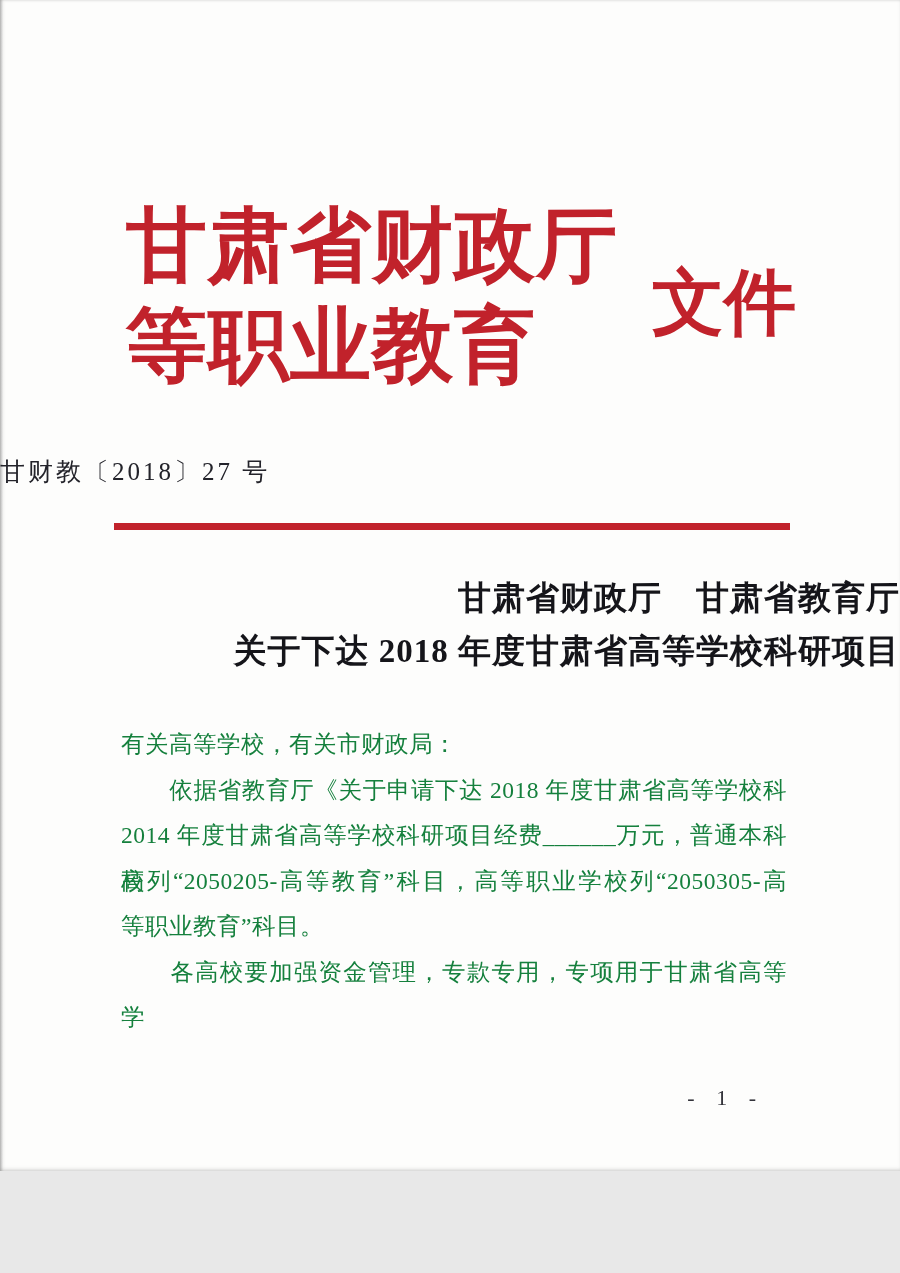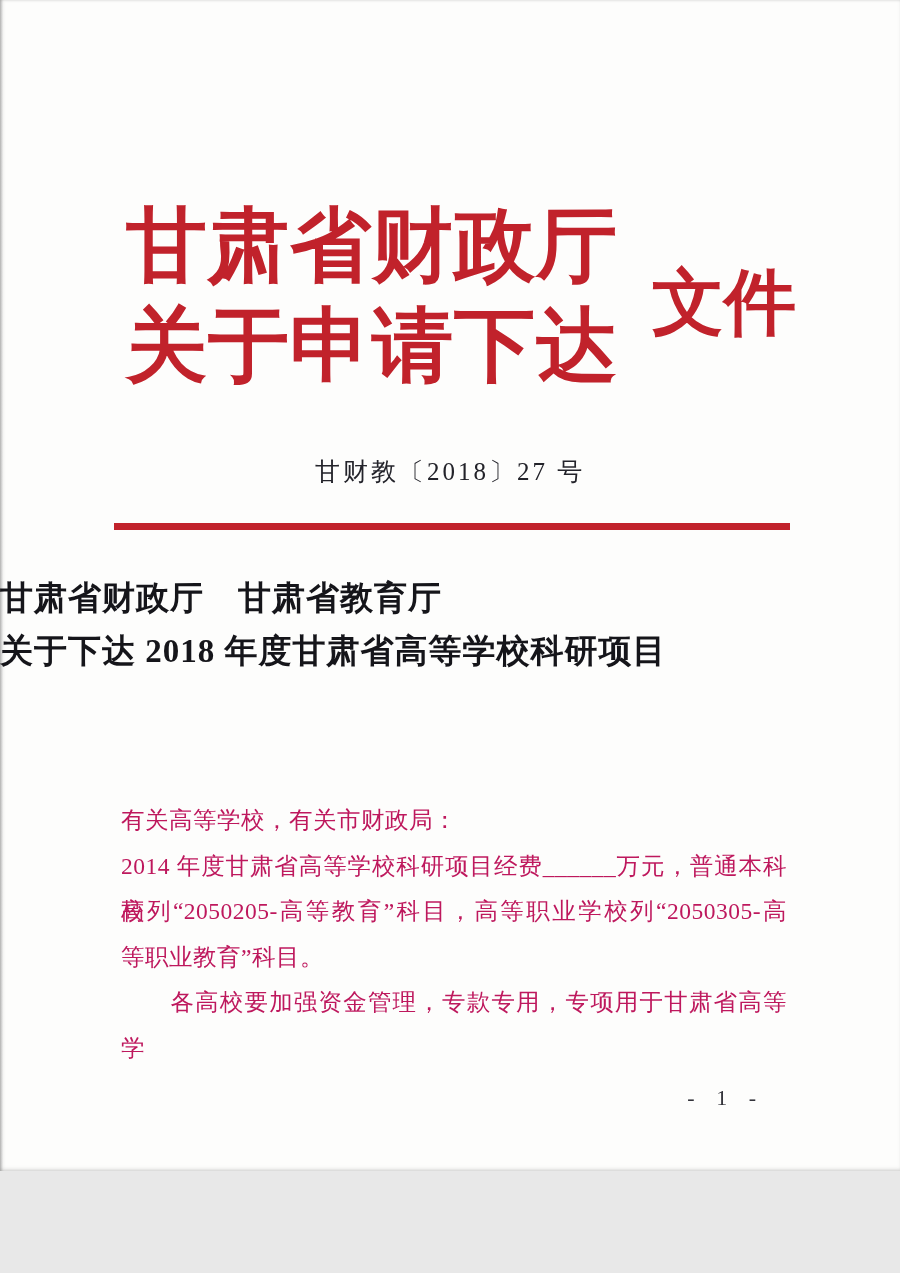--- a/index.html
+++ b/index.html
@@ -56,21 +56,21 @@
     white-space: nowrap;
     text-align: right;
   }
 
   
   .doc-number {
     position: absolute;
     top: 455px;
     left: 0;
     width: 100%;
-    text-align: center;
+    text-align: left;
     font-size: 25px;
     letter-spacing: 3px;
     color: #23232a;
   }
 
   
   .red-rule {
     position: absolute;
     top: 523px;
     left: 114px;
@@ -78,36 +78,36 @@
     height: 7px;
     background: #c1222b;
   }
 
   
   .title-block {
     position: absolute;
     top: 572px;
     left: 0;
     width: 100%;
-    text-align: left;
+    text-align: right;
     font-weight: bold;
     font-size: 33px;
     line-height: 53px;
     color: #15151a;
     letter-spacing: 1px;
   }
 
   
   .body-block {
     position: absolute;
-    top: 798px;
+    top: 722px;
     left: 121px;
     width: 666px;
     font-size: 23.5px;
-    color: #be185d;
+    color: #15803d;
     letter-spacing: 0.5px;
   }
   .body-line {
     height: 45.5px;
     line-height: 45.5px;
     white-space: nowrap;
     overflow: visible;
   }
   .body-line.fill {
     white-space: normal;
@@ -126,36 +126,37 @@
   }
 </style>
 </head>
 <body>
 
 <div class="page">
 
   <div class="letterhead">
     <div class="agency-col">
       <div>甘肃省财政厅</div>
-      <div>关于申请下达</div>
+      <div>等职业教育</div>
     </div>
     <div class="doc-type">文件</div>
   </div>
 
   <div class="doc-number">甘财教〔2018〕27 号</div>
 
   <div class="red-rule"></div>
 
   <div class="title-block">
     <div>甘肃省财政厅　甘肃省教育厅</div>
     <div>关于下达 2018 年度甘肃省高等学校科研项目</div>
   </div>
 
   <div class="body-block">
     <div class="body-line">有关高等学校，有关市财政局：</div>
+    <div class="body-line fill">　　依据省教育厅《关于申请下达 2018 年度甘肃省高等学校科</div>
     <div class="body-line fill">2014 年度甘肃省高等学校科研项目经费______万元，普通本科高</div>
     <div class="body-line fill">校列“2050205-高等教育”科目，高等职业学校列“2050305-高</div>
     <div class="body-line">等职业教育”科目。</div>
     <div class="body-line fill">　　各高校要加强资金管理，专款专用，专项用于甘肃省高等学</div>
   </div>
 
   <div class="page-number">- 1 -</div>
 
 </div>
 

